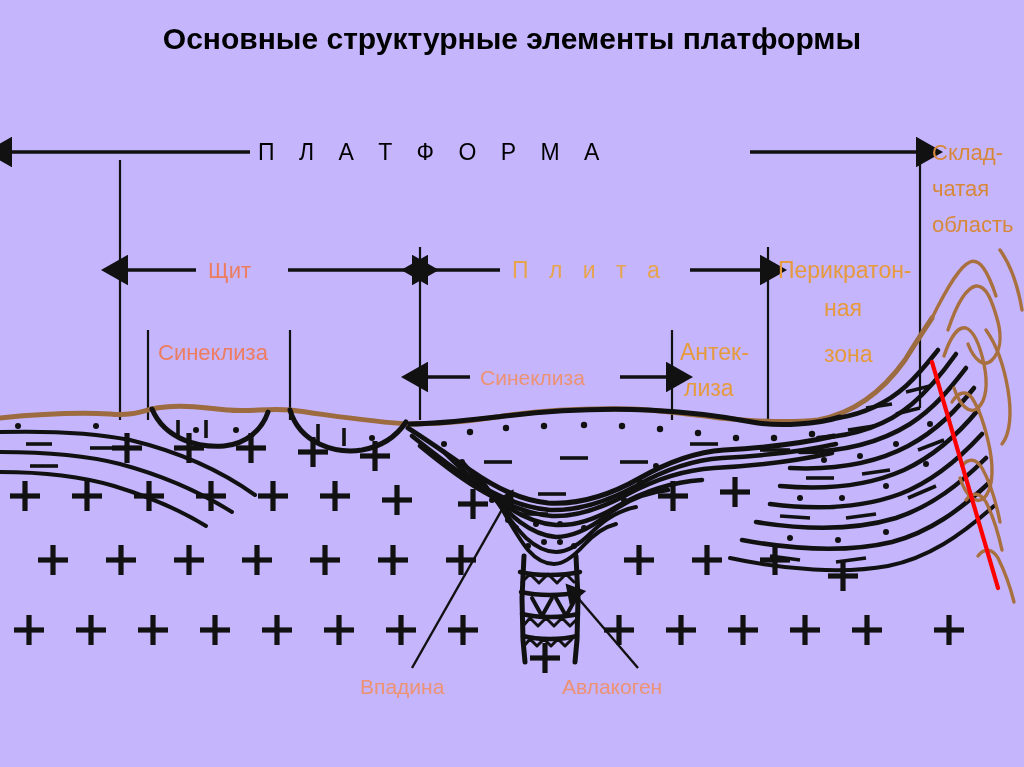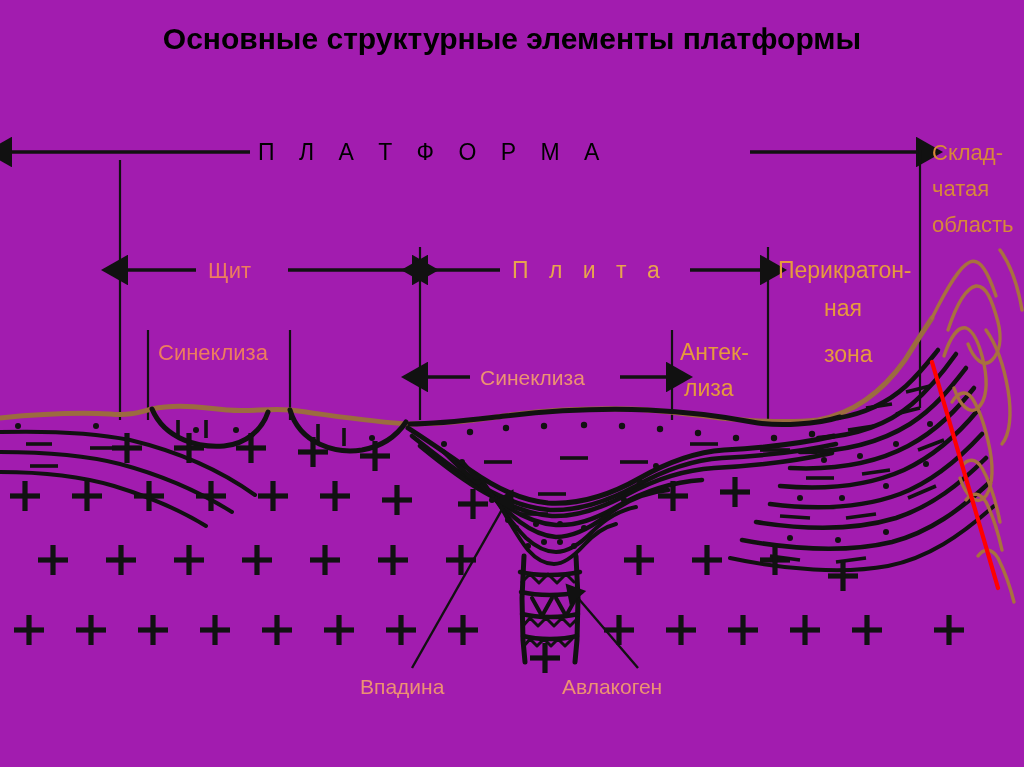--- a/index.html
+++ b/index.html
@@ -1,18 +1,18 @@
 <!DOCTYPE html>
 <html><head>
 <meta charset="utf-8">
 <style>
   html,body{margin:0;padding:0;background:#ffffff;}
   body{width:1024px;height:767px;overflow:hidden;
        font-family:"Liberation Sans", sans-serif;}
-  #stage{position:relative;width:1024px;height:767px;background:#a21caf;}
+  #stage{position:relative;width:1024px;height:767px;background:#c4b5fd;}
   #title{
     position:absolute;left:0;top:22px;width:1024px;text-align:center;
     font-family:"Liberation Sans", sans-serif;
     font-weight:bold;font-size:30px;color:#000000;
     letter-spacing:0px;white-space:nowrap;
   }
   svg#diagram{position:absolute;left:0;top:0;width:1024px;height:767px;}
   .lbl{font-family:"Liberation Sans", sans-serif;}
   .lbl-platform{font-size:23px;fill:#000;letter-spacing:9px;}
   .lbl-coral{font-size:22px;fill:#ED7D5E;}

